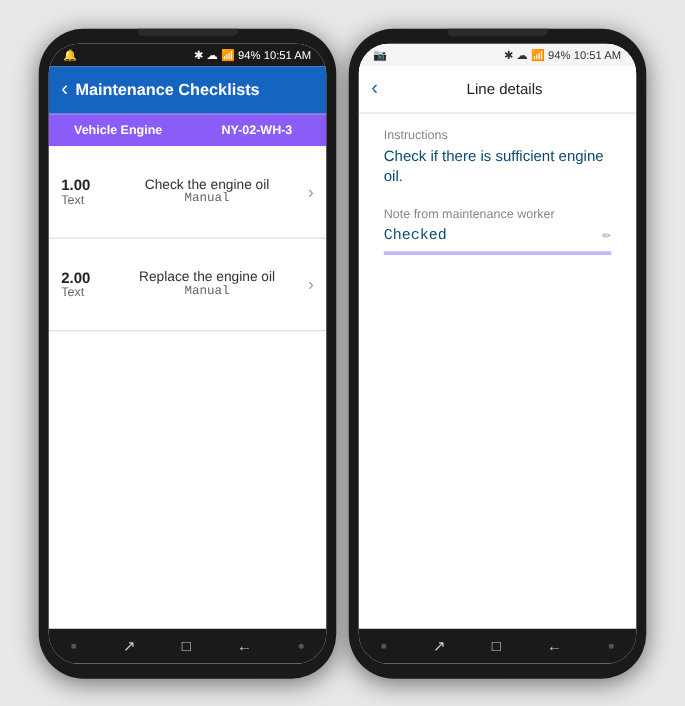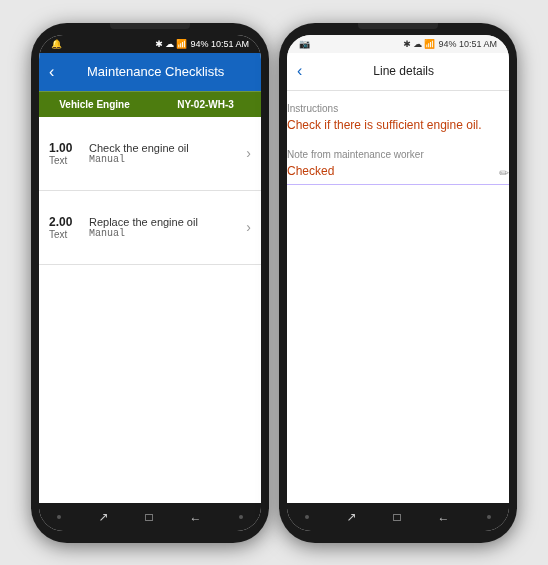--- a/index.html
+++ b/index.html
@@ -67,26 +67,26 @@
       gap: 6px;
       min-height: 38px;
     }
     .nav-bar .back-arrow {
       font-size: 16px;
       cursor: pointer;
       color: #fff;
     }
     .nav-bar .title {
       font-size: 13px;
-      font-weight: 400;
-      flex: 1;
-      text-align: center;
+      font-weight: 700;
+      flex: 1;
+      text-align: left;
     }
     .tab-bar {
-      background: #4d7c0f;
+      background: #8b5cf6;
       display: flex;
       border-top: 1px solid rgba(255,255,255,0.2);
       justify-content: space-between;
     }
     .tab-item {
       flex: 1;
       color: #fff;
       font-size: 10px;
       font-weight: 600;
       padding: 7px 4px;
@@ -116,21 +116,21 @@
       font-size: 12px;
       font-weight: 600;
       color: #222;
     }
     .list-item-type {
       font-size: 10px;
       color: #666;
     }
     .list-item-right {
       flex: 1;
-      text-align: left;
+      text-align: center;
     }
     .list-item-desc {
       font-size: 11px;
       color: #333;
     }
     .list-item-sub {
       font-size: 10px;
       color: #666;
       font-family: Liberation Mono, monospace;
     }
@@ -176,42 +176,43 @@
     }
     .detail-header .title {
       font-size: 12px;
       font-weight: 500;
       flex: 1;
       text-align: center;
       color: #222;
     }
     .detail-content {
       flex: 1;
-      padding: 12px 0;
+      padding: 12px 20px;
       background: #fff;
     }
     .field-section {
       margin-bottom: 16px;
     }
     .field-label {
       font-size: 10px;
       color: #888;
       margin-bottom: 3px;
     }
     .field-value {
       font-size: 12px;
-      color: #c2410c;
+      color: #0c4a6e;
       line-height: 1.4;
     }
     .field-editable {
       display: flex;
-      align-items: flex-end;
+      align-items: flex-start;
       justify-content: space-between;
-      border-bottom: 1px solid #c4b5fd;
+      border-bottom: 3px solid #c4b5fd;
       padding-bottom: 4px;
+      font-family: Liberation Mono, monospace;
     }
     .edit-icon {
       color: #999;
       font-size: 12px;
       cursor: pointer;
     }
     .status-bar-white {
       background: #f5f5f5;
       color: #333;
       font-size: 9px;

